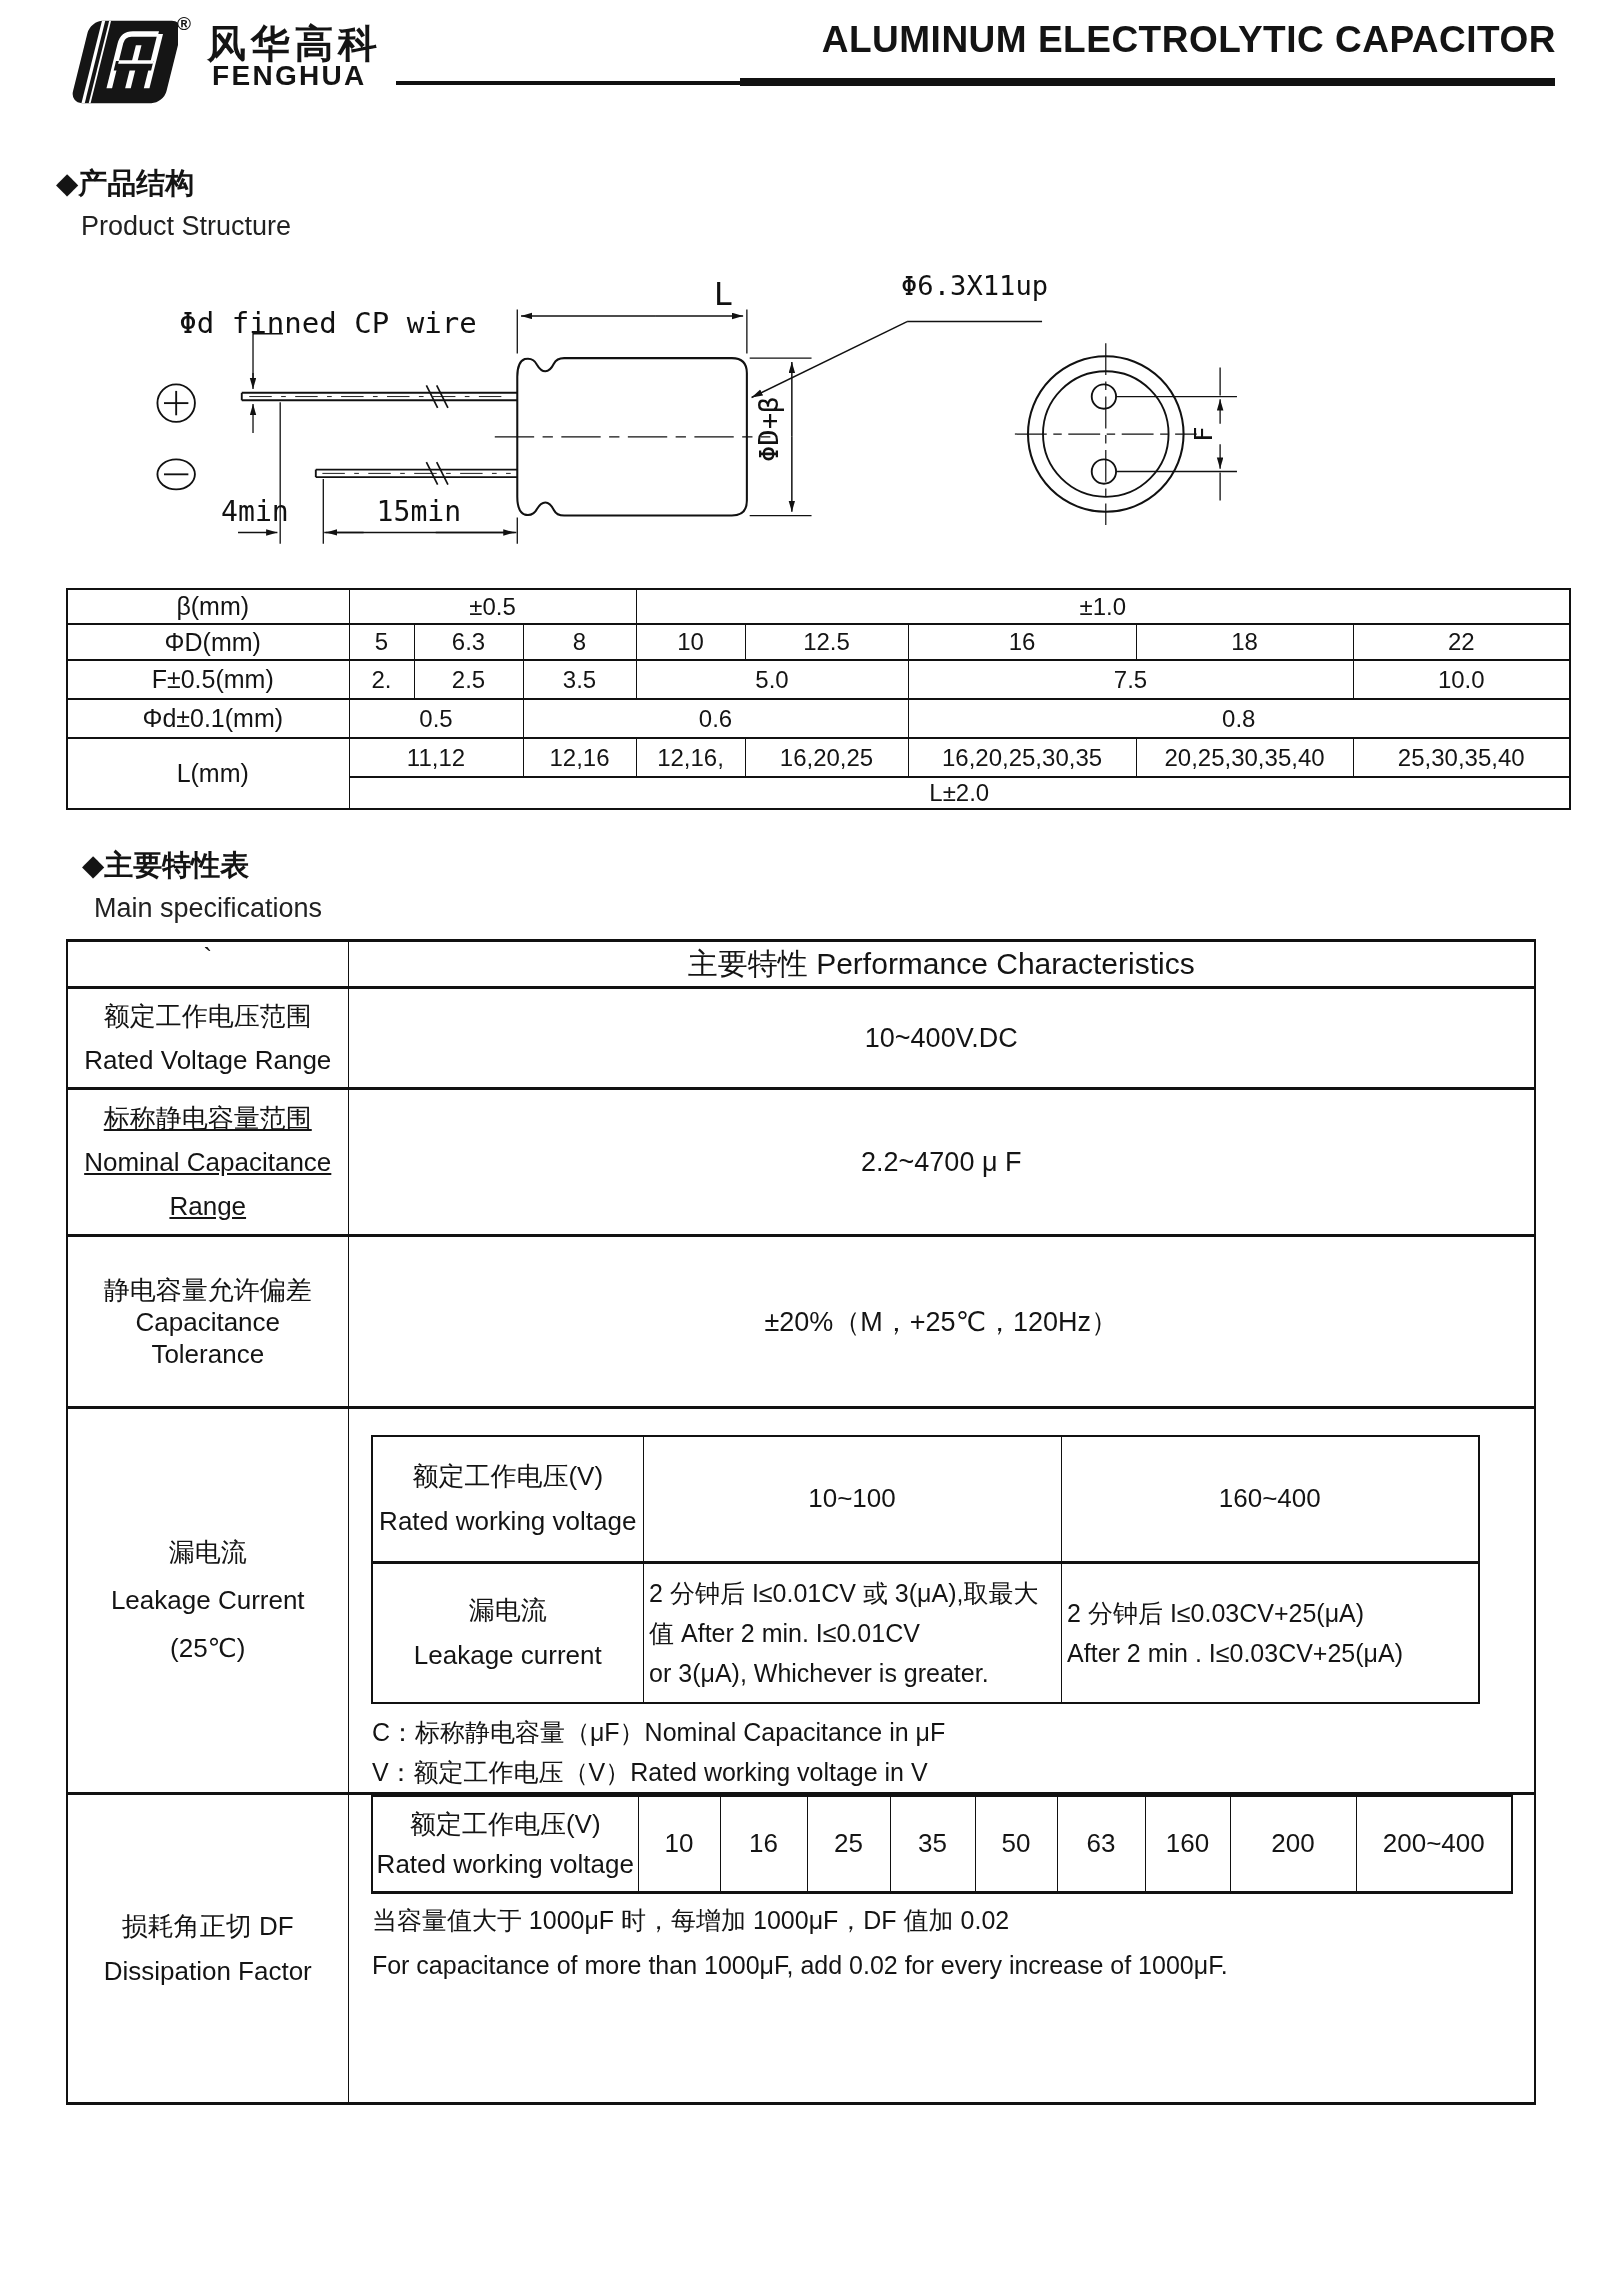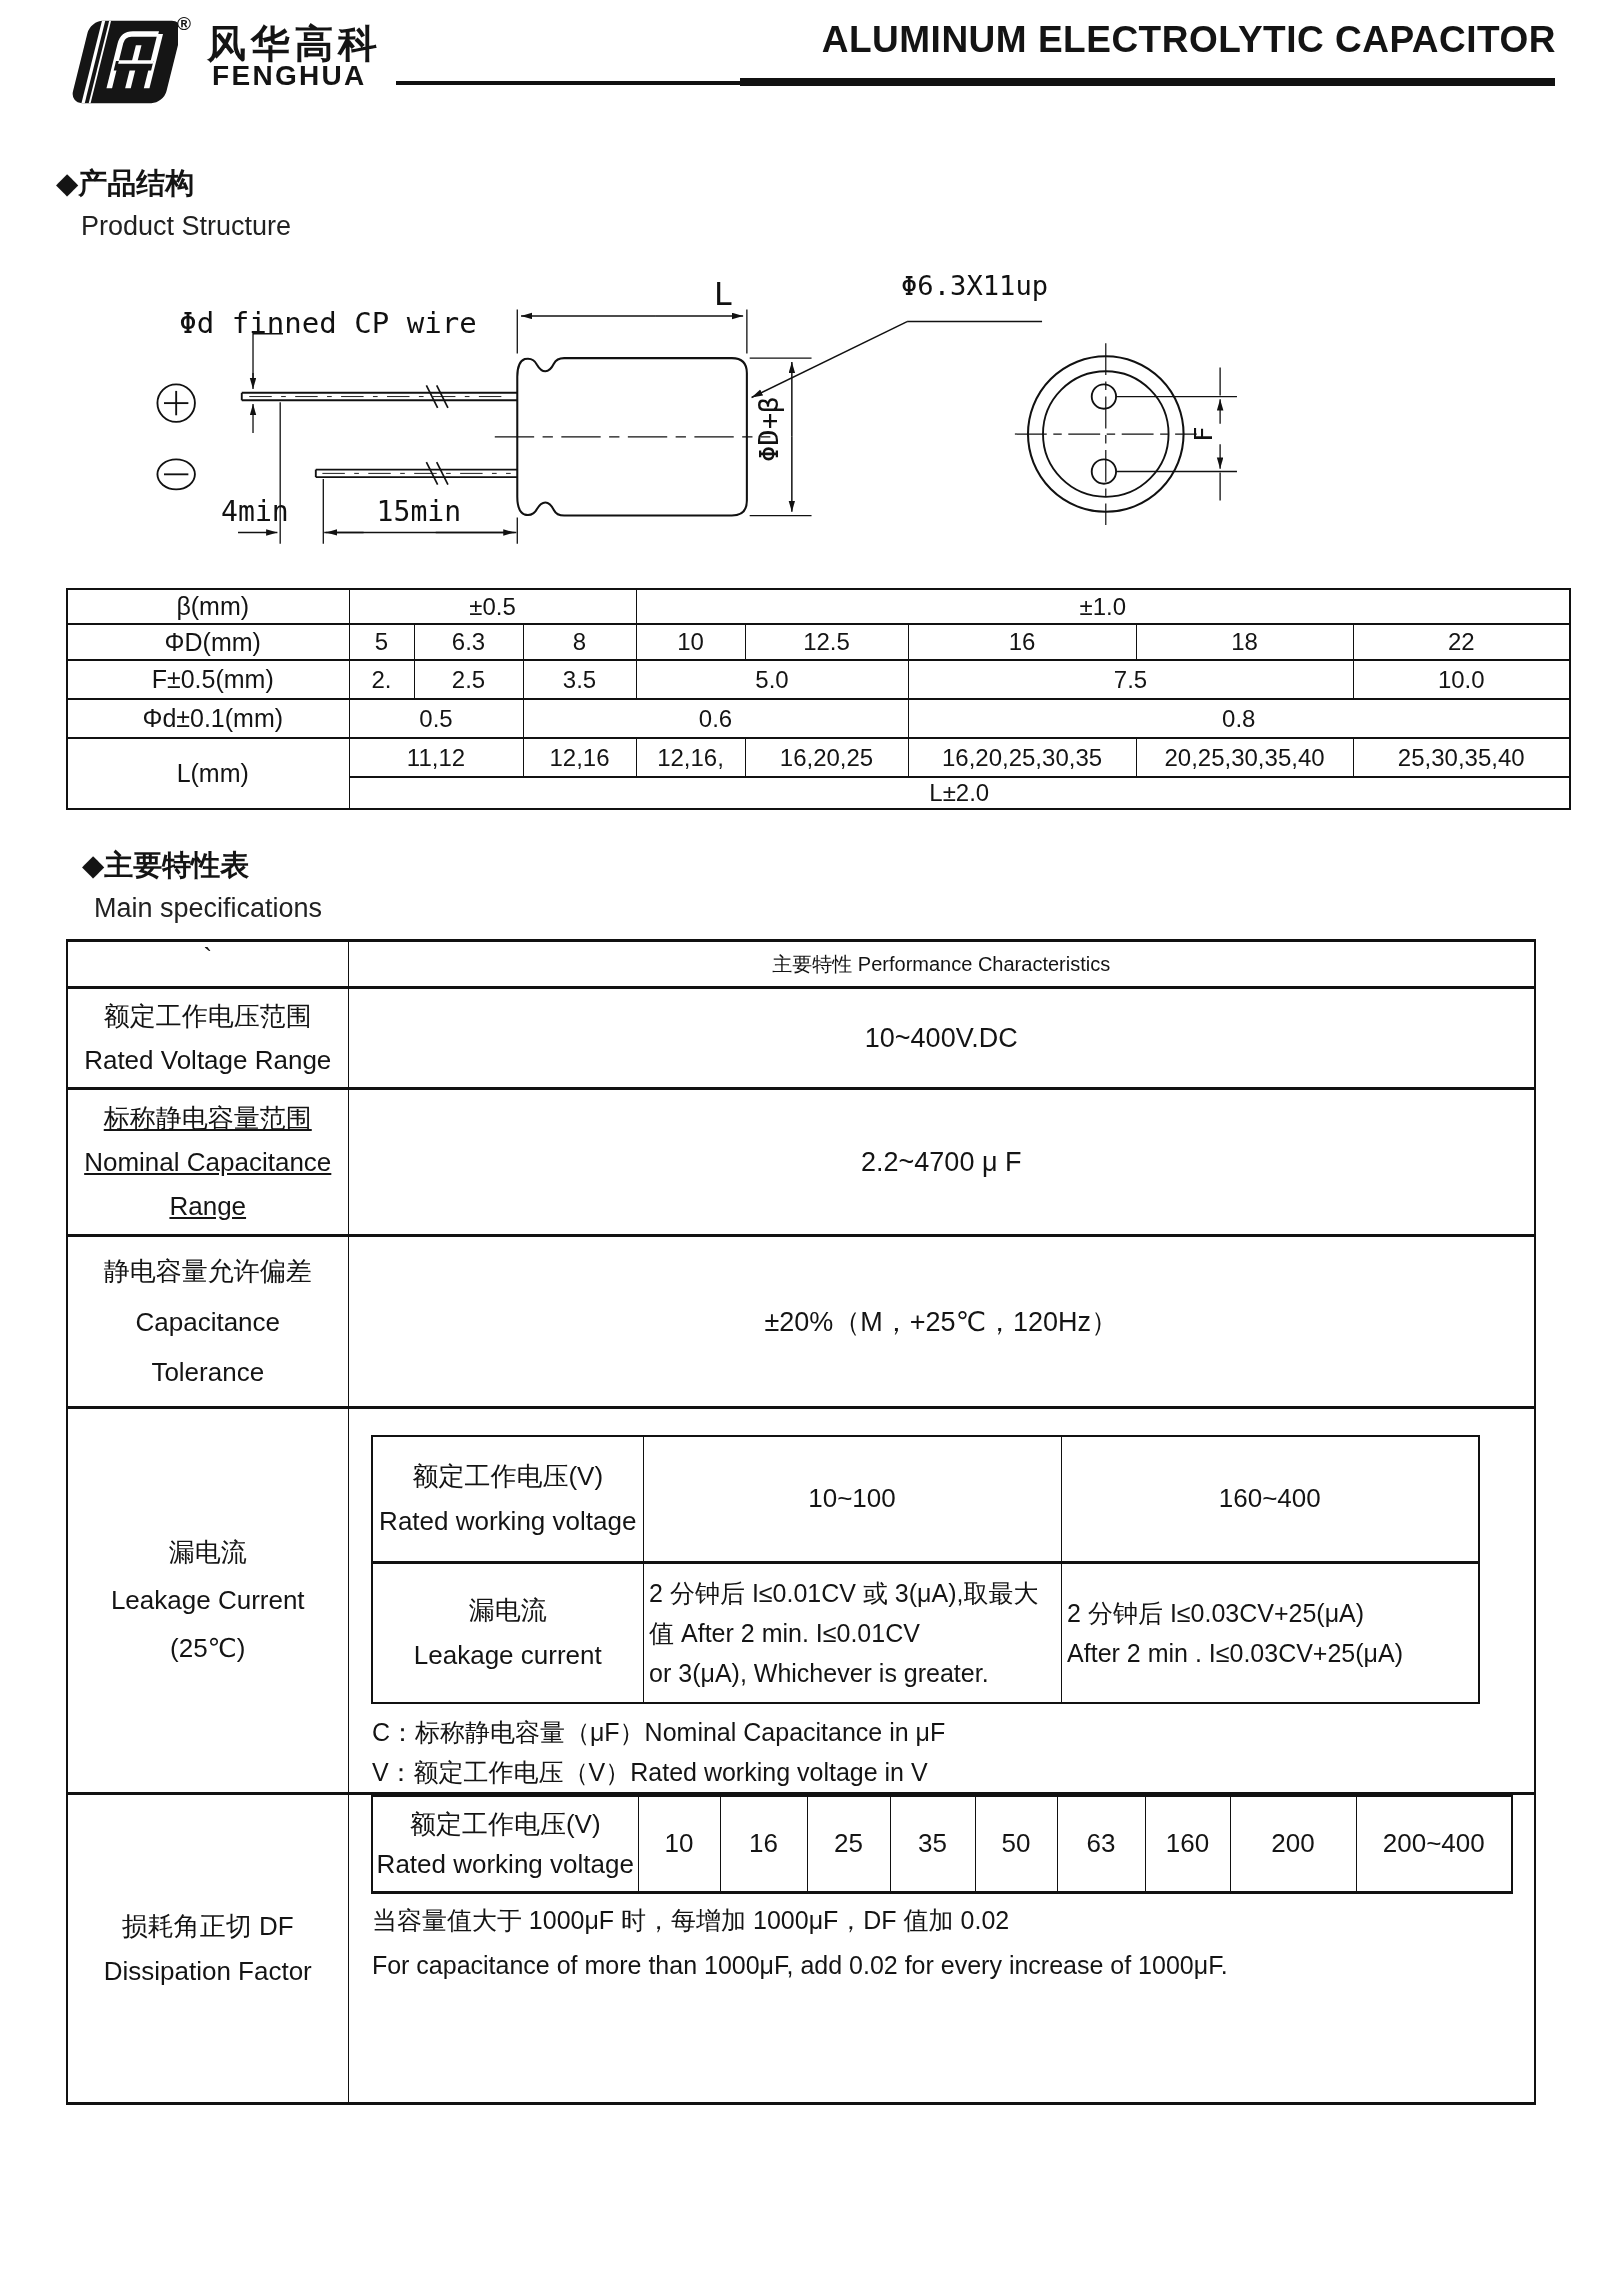--- a/index.html
+++ b/index.html
@@ -27,26 +27,26 @@
   table{border-collapse:collapse;table-layout:fixed;}
   .dim-table{position:absolute;left:66px;top:588px;width:1503px;border:2.8px solid #111;}
   .dim-table td{border:1.9px solid #111;border-top-width:2.8px;border-bottom-width:2.8px;
     text-align:center;vertical-align:middle;font-size:24px;padding:0;overflow:hidden;white-space:nowrap;}
   .dim-table td.dl{font-size:25px;padding-left:9px;}
   
   .spec-table{position:absolute;left:66px;top:939px;width:1468px;border:2.8px solid #111;}
   .spec-table > tbody > tr > td{border:1.9px solid #111;border-top-width:3.7px;border-bottom-width:3.7px;
     padding:0;vertical-align:middle;overflow:hidden;}
   .hdr-l{text-align:center;vertical-align:top !important;font-size:26px;}
-  .hdr-r{text-align:center;font-size:20px;}
+  .hdr-r{text-align:center;font-size:30px;}
   .val{text-align:center;font-size:27px;white-space:nowrap;}
   .label-stack{display:flex;flex-direction:column;justify-content:space-evenly;align-items:center;
     text-align:center;font-size:26px;line-height:32px;}
   .label-center{justify-content:center;gap:16px;}
-  .h105{height:98px;} .h151{height:141px;} .h154{height:144px;text-decoration:underline;} .h180{height:169px;}
+  .h105{height:98px;} .h151{height:141px;} .h154{height:144px;text-decoration:underline;} .h180{height:169px;justify-content:center;}
   .h403{height:378px;} .h328{height:307px;}
   .leak-td,.df-td{vertical-align:top !important;}
   
   .lk-table{margin:26px 0 0 22.5px;width:1106px;border:2.3px solid #111;}
   .lk-table td{border:1.9px solid #111;text-align:center;vertical-align:middle;font-size:26px;padding:0;}
   .lk-table tr.lk-hdr td{border-bottom-width:3.7px;}
   .lk-lines{text-align:left;font-size:25px;line-height:40px;padding:5.6px 1.9px 5.6px 5.6px;}
   .stack2{display:flex;flex-direction:column;justify-content:center;gap:13px;line-height:32px;}
   .stack2 > div{white-space:nowrap;}
   .notes{margin:7.5px 0 0 23.4px;font-size:25px;line-height:40px;}

